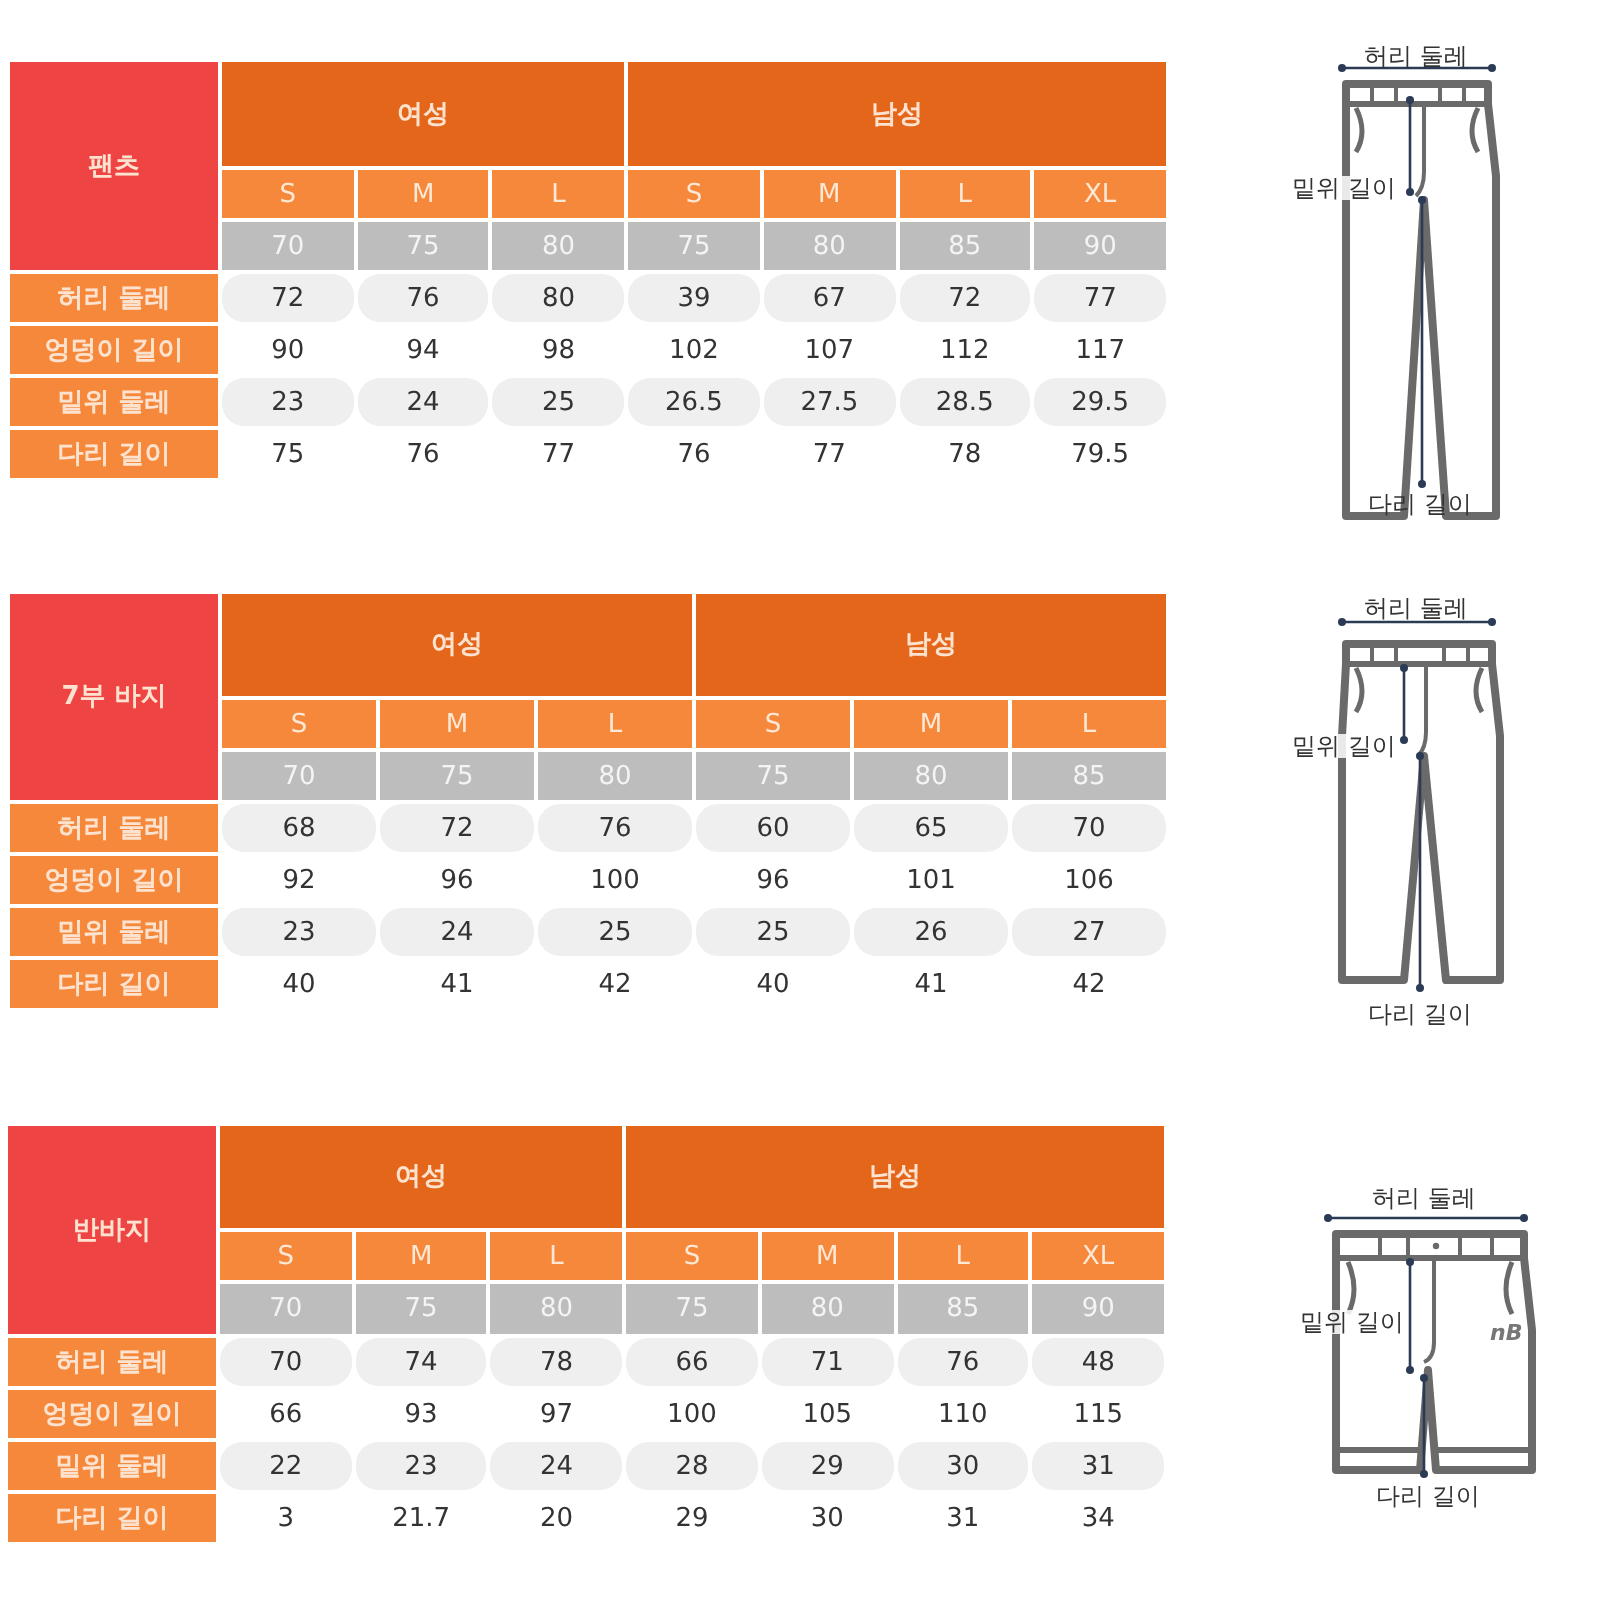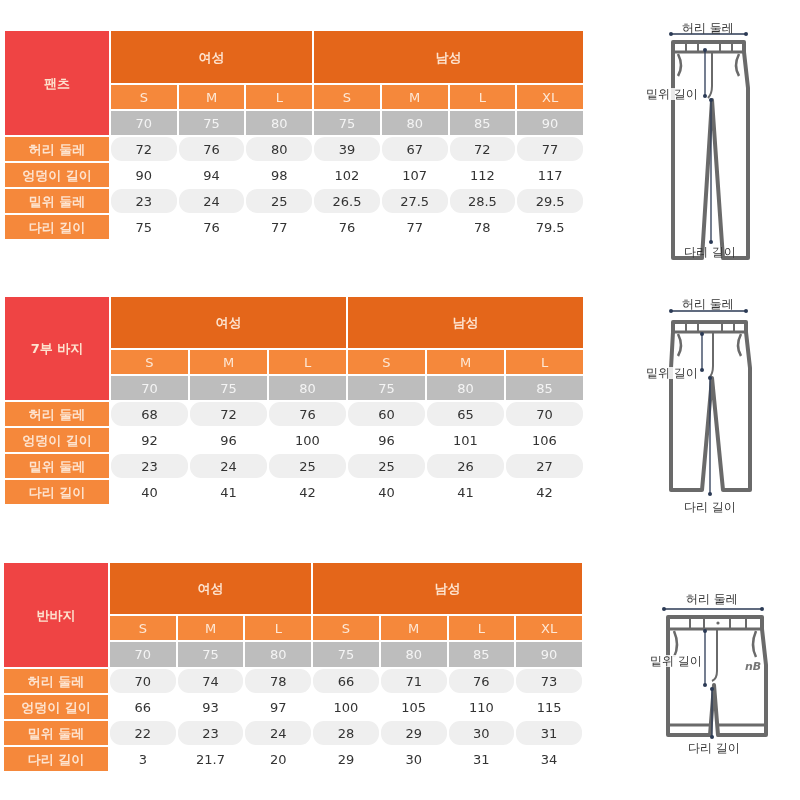--- a/index.html
+++ b/index.html
@@ -311,21 +311,21 @@
     <td class="c-num">90</td>
   </tr>
   <tr class="odd" style="height:24px">
     <td class="c-label">허리 둘레</td>
     <td class="c-val">70</td>
     <td class="c-val">74</td>
     <td class="c-val">78</td>
     <td class="c-val">66</td>
     <td class="c-val">71</td>
     <td class="c-val">76</td>
-    <td class="c-val">73</td>
+    <td class="c-val">48</td>
   </tr>
   <tr class="even" style="height:24px">
     <td class="c-label">엉덩이 길이</td>
     <td class="c-val">66</td>
     <td class="c-val">93</td>
     <td class="c-val">97</td>
     <td class="c-val">100</td>
     <td class="c-val">105</td>
     <td class="c-val">110</td>
     <td class="c-val">115</td>

